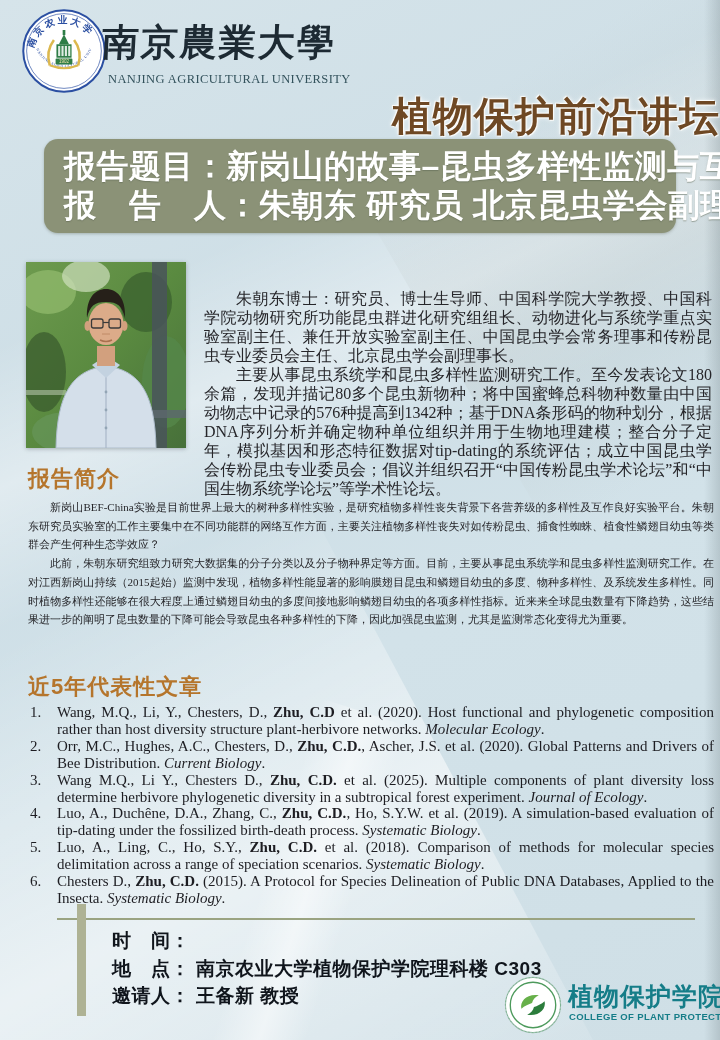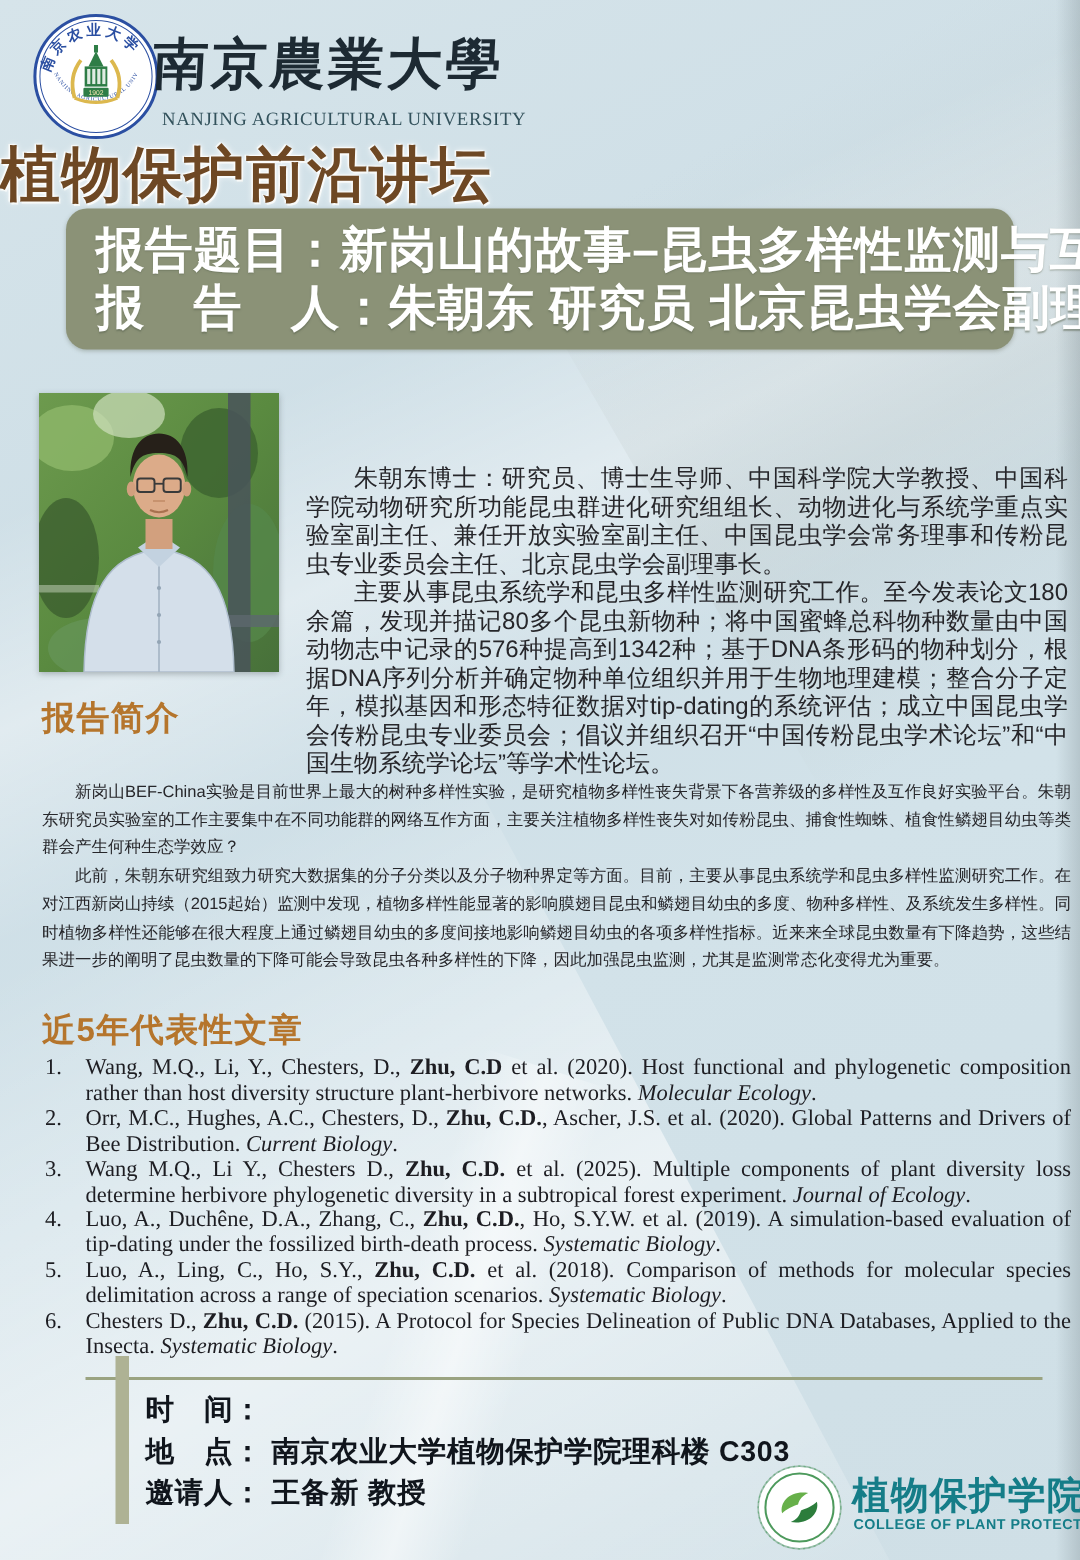--- a/index.html
+++ b/index.html
@@ -23,59 +23,59 @@
 
   
   .seal{position:absolute;left:22px;top:9px;width:84px;height:84px;}
   .cal-name{position:absolute;left:102px;top:18px;width:270px;
     font-family:"Liberation Serif","DejaVu Serif",serif;font-weight:bold;
     font-size:37px;letter-spacing:2px;color:#1d2a33;transform:skewX(-3deg);}
   .eng-name{position:absolute;left:108px;top:72px;
     font-family:"Liberation Serif","DejaVu Serif",serif;
     font-size:12.5px;letter-spacing:.4px;color:#33525c;}
 
-  .main-title{position:absolute;left:0;top:89px;width:720px;text-align:left;
+  .main-title{position:absolute;left:0;top:89px;width:720px;text-align:right;
     font-size:40px;font-weight:bold;letter-spacing:1px;color:#6e4824;
     text-shadow:0 0 2px #ffffff,0 0 5px #ffffff,1px 1px 0 #f4f7f5,-1px -1px 0 #f4f7f5;}
 
   .banner{position:absolute;left:44px;top:139px;width:632px;height:94px;
     background:#8b9277;border-radius:14px;box-shadow:0 1px 3px rgba(80,90,70,.35);
     padding:8px 0 0 20px;box-sizing:border-box;}
   .banner-line{color:#ffffff;font-weight:bold;font-size:32px;line-height:39px;
     letter-spacing:.5px;white-space:nowrap;
     text-shadow:0 1px 1px rgba(90,100,80,.5);}
 
   .sec-heading{position:absolute;font-size:22px;font-weight:bold;color:#b5752c;letter-spacing:1px;}
   .h-speaker{left:207px;top:257px;}
   .h-summary{left:28px;top:464px;}
   .h-pubs{left:28px;top:672px;}
 
   .photo{position:absolute;left:26px;top:262px;width:160px;height:186px;
     box-shadow:0 1px 4px rgba(60,70,75,.35);}
 
   .kai-block{position:absolute;color:#26262a;
-    font-family:Liberation Sans, sans-serif;
-    text-align:justify;margin-top:21px;}
+    font-family:Liberation Serif, serif;
+    text-align:justify;}
   .bio-block{left:204px;top:289px;width:508px;font-size:16px;line-height:19px;}
   .summary-block{left:28px;top:498px;width:686px;font-size:11px;line-height:18.7px;}
   .kai-block p{margin:0;text-indent:2em;}
 
   .pub-list{position:absolute;left:30px;top:704px;width:684px;margin:0;padding:0;
     list-style:none;color:#1d1d22;
     font-family:"Liberation Serif","DejaVu Serif",serif;
     font-size:15px;line-height:16.9px;}
   .pub-list li{position:relative;padding-left:27px;margin:0;text-align:justify;}
   .pub-num{position:absolute;left:0;top:0;}
   .pub-list .b{font-weight:bold;}
   .pub-list .i{font-style:italic;}
 
   .hline{position:absolute;left:57px;top:918px;width:638px;height:2px;background:#9aa381;}
   .vbar{position:absolute;left:77px;top:904px;width:9px;height:112px;background:#aeb294;}
 
-  .info-rows{position:absolute;left:97px;top:927px;width:420px;}
+  .info-rows{position:absolute;left:112px;top:927px;width:420px;}
   .info-row{display:flex;font-size:19px;font-weight:bold;color:#10151c;
     line-height:27.5px;letter-spacing:.5px;white-space:nowrap;}
   .info-label{margin-right:6px;}
 
   .college{position:absolute;left:504px;top:974px;width:210px;height:62px;}
   .college-logo{position:absolute;left:0;top:2px;width:58px;height:58px;}
   .college-cn{position:absolute;left:64px;top:6px;font-size:25px;font-weight:bold;
     color:#157d88;letter-spacing:1px;white-space:nowrap;}
   .college-en{position:absolute;left:65px;top:37px;font-size:9.5px;font-weight:bold;
     color:#157d88;letter-spacing:.35px;white-space:nowrap;}

